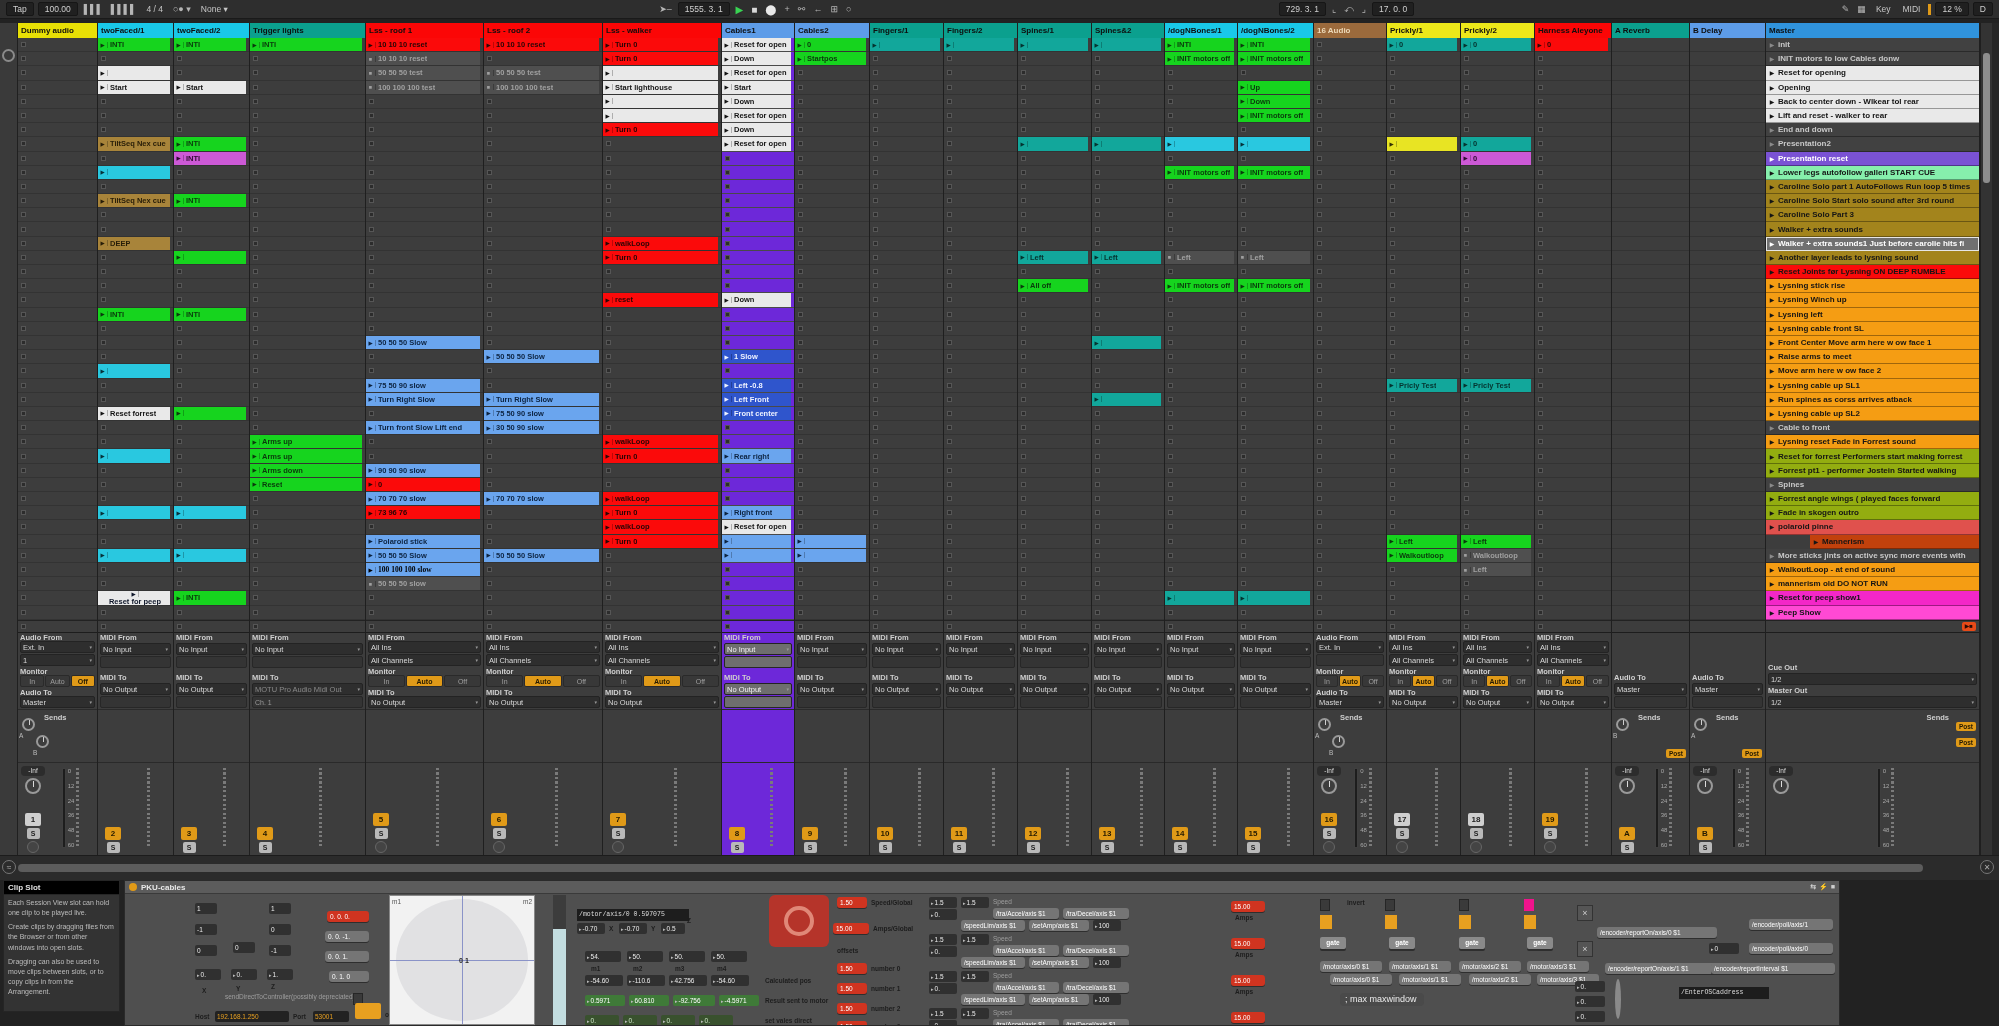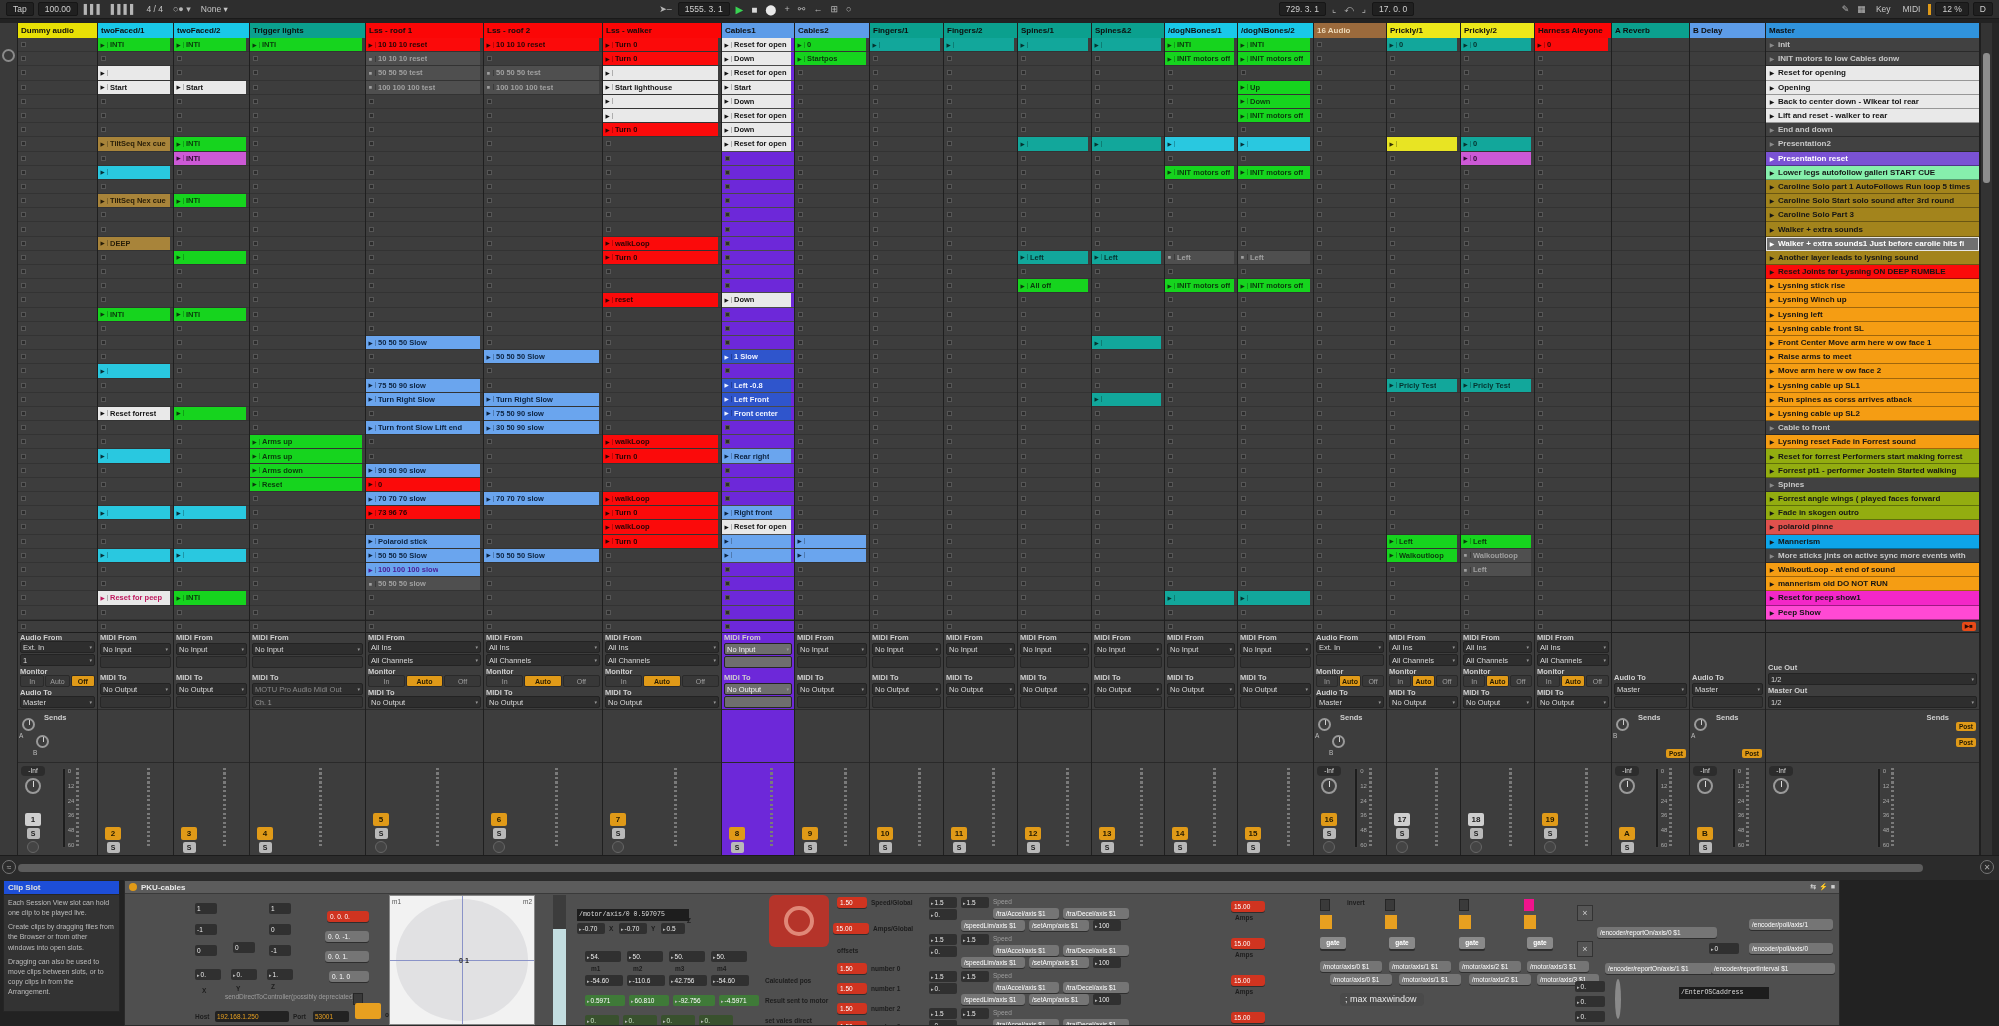--- a/index.html
+++ b/index.html
@@ -83,21 +83,21 @@
   .scene.selected { outline:1px solid #e6e6e6; outline-offset:-1px; }
   #rightlane { width:12px; background:#333; border-left:1px solid #1f1f1f; position:relative; }
   .vthumb { position:absolute; top:30px; left:2px; width:7px; height:130px; background:#8d8d8d; border-radius:3px; }
 
   
   #scrollstrip { height:25px; background:#2b2b2b; position:relative; border-top:1px solid #1c1c1c; }
   #hthumb { position:absolute; left:18px; top:8px; width:1905px; height:8px; background:#5c5c5c; border-radius:4px; }
   .stripico { position:absolute; top:4px; width:14px; height:14px; border-radius:50%; border:1px solid #777; color:#aaa; font-size:8px; text-align:center; line-height:13px; }
   #bottom { height:146px; display:flex; background:#222; position:relative; }
   #infopanel { position:absolute; left:3px; top:0; width:117px; height:132px; background:#333; border:1px solid #252525; }
-  #infotitle { background:#1d4ed8; font-size:8px; font-weight:bold; color:#e0e0e0; padding:2px 4px; border-bottom:1px solid #262626; }
+  #infotitle { background:#000000; font-size:8px; font-weight:bold; color:#e0e0e0; padding:2px 4px; border-bottom:1px solid #262626; }
   #infobody { padding:3px 4px; font-size:7px; color:#bdbdbd; line-height:1.45; }
   #infobody p { margin-bottom:4px; }
   #devpanel { position:absolute; left:124px; top:0; width:1716px; height:146px; background:#4f4f4f; border:1px solid #2a2a2a; overflow:hidden; }
   #devtitle { height:13px; background:#5c5c5c; border-bottom:1px solid #3a3a3a; display:flex; align-items:center; gap:4px; padding:0 4px; font-size:8px; font-weight:bold; color:#e8e8e8; }
   .devdot { width:8px; height:8px; border-radius:50%; background:#e09a18; }
   .devicons { margin-left:auto; display:flex; gap:3px; font-size:7px; color:#cfcfcf; }
   #devels { position:absolute; left:0; top:0; width:100%; height:100%; }
   .de { position:absolute; font-size:6.5px; }
   .dnum,.dflo { background:#303030; color:#ececec; border-radius:2px; height:11px; line-height:11px; padding:0 2px; overflow:hidden; white-space:nowrap; }
   .dflo:before { content:"\25B8"; color:#bbb; font-size:5px; margin-right:1px; }
@@ -516,21 +516,21 @@
               <span class="cl"></span>
             </div>
           </div>
           <div class="slot">
             <div class="stopsq"></div>
           </div>
           <div class="slot">
             <div class="stopsq"></div>
           </div>
           <div class="slot">
-            <div class="clip" style="background: rgb(233, 233, 233); color: #be185d;">
+            <div class="clip" style="background: rgb(233, 233, 233); color: #0f172a; flex-direction: column;">
               <span class="pb">▶</span>
               <span class="cl">Reset for peep</span>
             </div>
           </div>
           <div class="slot">
             <div class="stopsq"></div>
           </div>
         </div>
         <div class="stoprow">
           <div class="stopsq"></div>
@@ -1080,21 +1080,21 @@
               <span class="cl">Polaroid stick</span>
             </div>
           </div>
           <div class="slot">
             <div class="clip" style="background: rgb(106, 165, 238); color: rgb(12, 35, 64);">
               <span class="pb">▶</span>
               <span class="cl">50 50 50  Slow</span>
             </div>
           </div>
           <div class="slot">
-            <div class="clip" style="background: rgb(106, 165, 238); color: #4c1d95;">
+            <div class="clip" style="background: rgb(106, 165, 238); color: #000000; font-family: Liberation Serif, serif;">
               <span class="pb">▶</span>
               <span class="cl">100 100 100 slow</span>
             </div>
           </div>
           <div class="slot">
             <div class="clip" style="background: rgb(79, 79, 79); color: rgb(160, 160, 160);">
               <span class="pb">■</span>
               <span class="cl">50 50 50 slow</span>
             </div>
           </div>
@@ -4003,21 +4003,21 @@
             <span class="sl">Forrest angle wings ( played faces forward</span>
           </div>
           <div class="scene" style="background: rgb(147, 173, 16); color: rgb(21, 21, 21);">
             <span class="pb" style="color: rgb(21, 21, 21);">▶</span>
             <span class="sl">Fade in skogen outro</span>
           </div>
           <div class="scene" style="background: rgb(224, 81, 77); color: rgb(21, 21, 21);">
             <span class="pb" style="color: rgb(21, 21, 21);">▶</span>
             <span class="sl">polaroid pinne</span>
           </div>
-          <div class="scene" style="background: #0ea5e9; color: rgb(21, 21, 21);">
+          <div class="scene" style="background: #c2410c; color: rgb(21, 21, 21); margin-left: 44px;">
             <span class="pb" style="color: rgb(21, 21, 21);">▶</span>
             <span class="sl">Mannerism</span>
           </div>
           <div class="scene" style="background: rgb(65, 65, 65); color: rgb(200, 200, 200);">
             <span class="pb" style="color: rgb(138, 138, 138);">▶</span>
             <span class="sl">More sticks jints on active  sync more events with</span>
           </div>
           <div class="scene" style="background: rgb(245, 157, 19); color: rgb(21, 21, 21);">
             <span class="pb" style="color: rgb(21, 21, 21);">▶</span>
             <span class="sl">WalkoutLoop - at end of sound</span>

